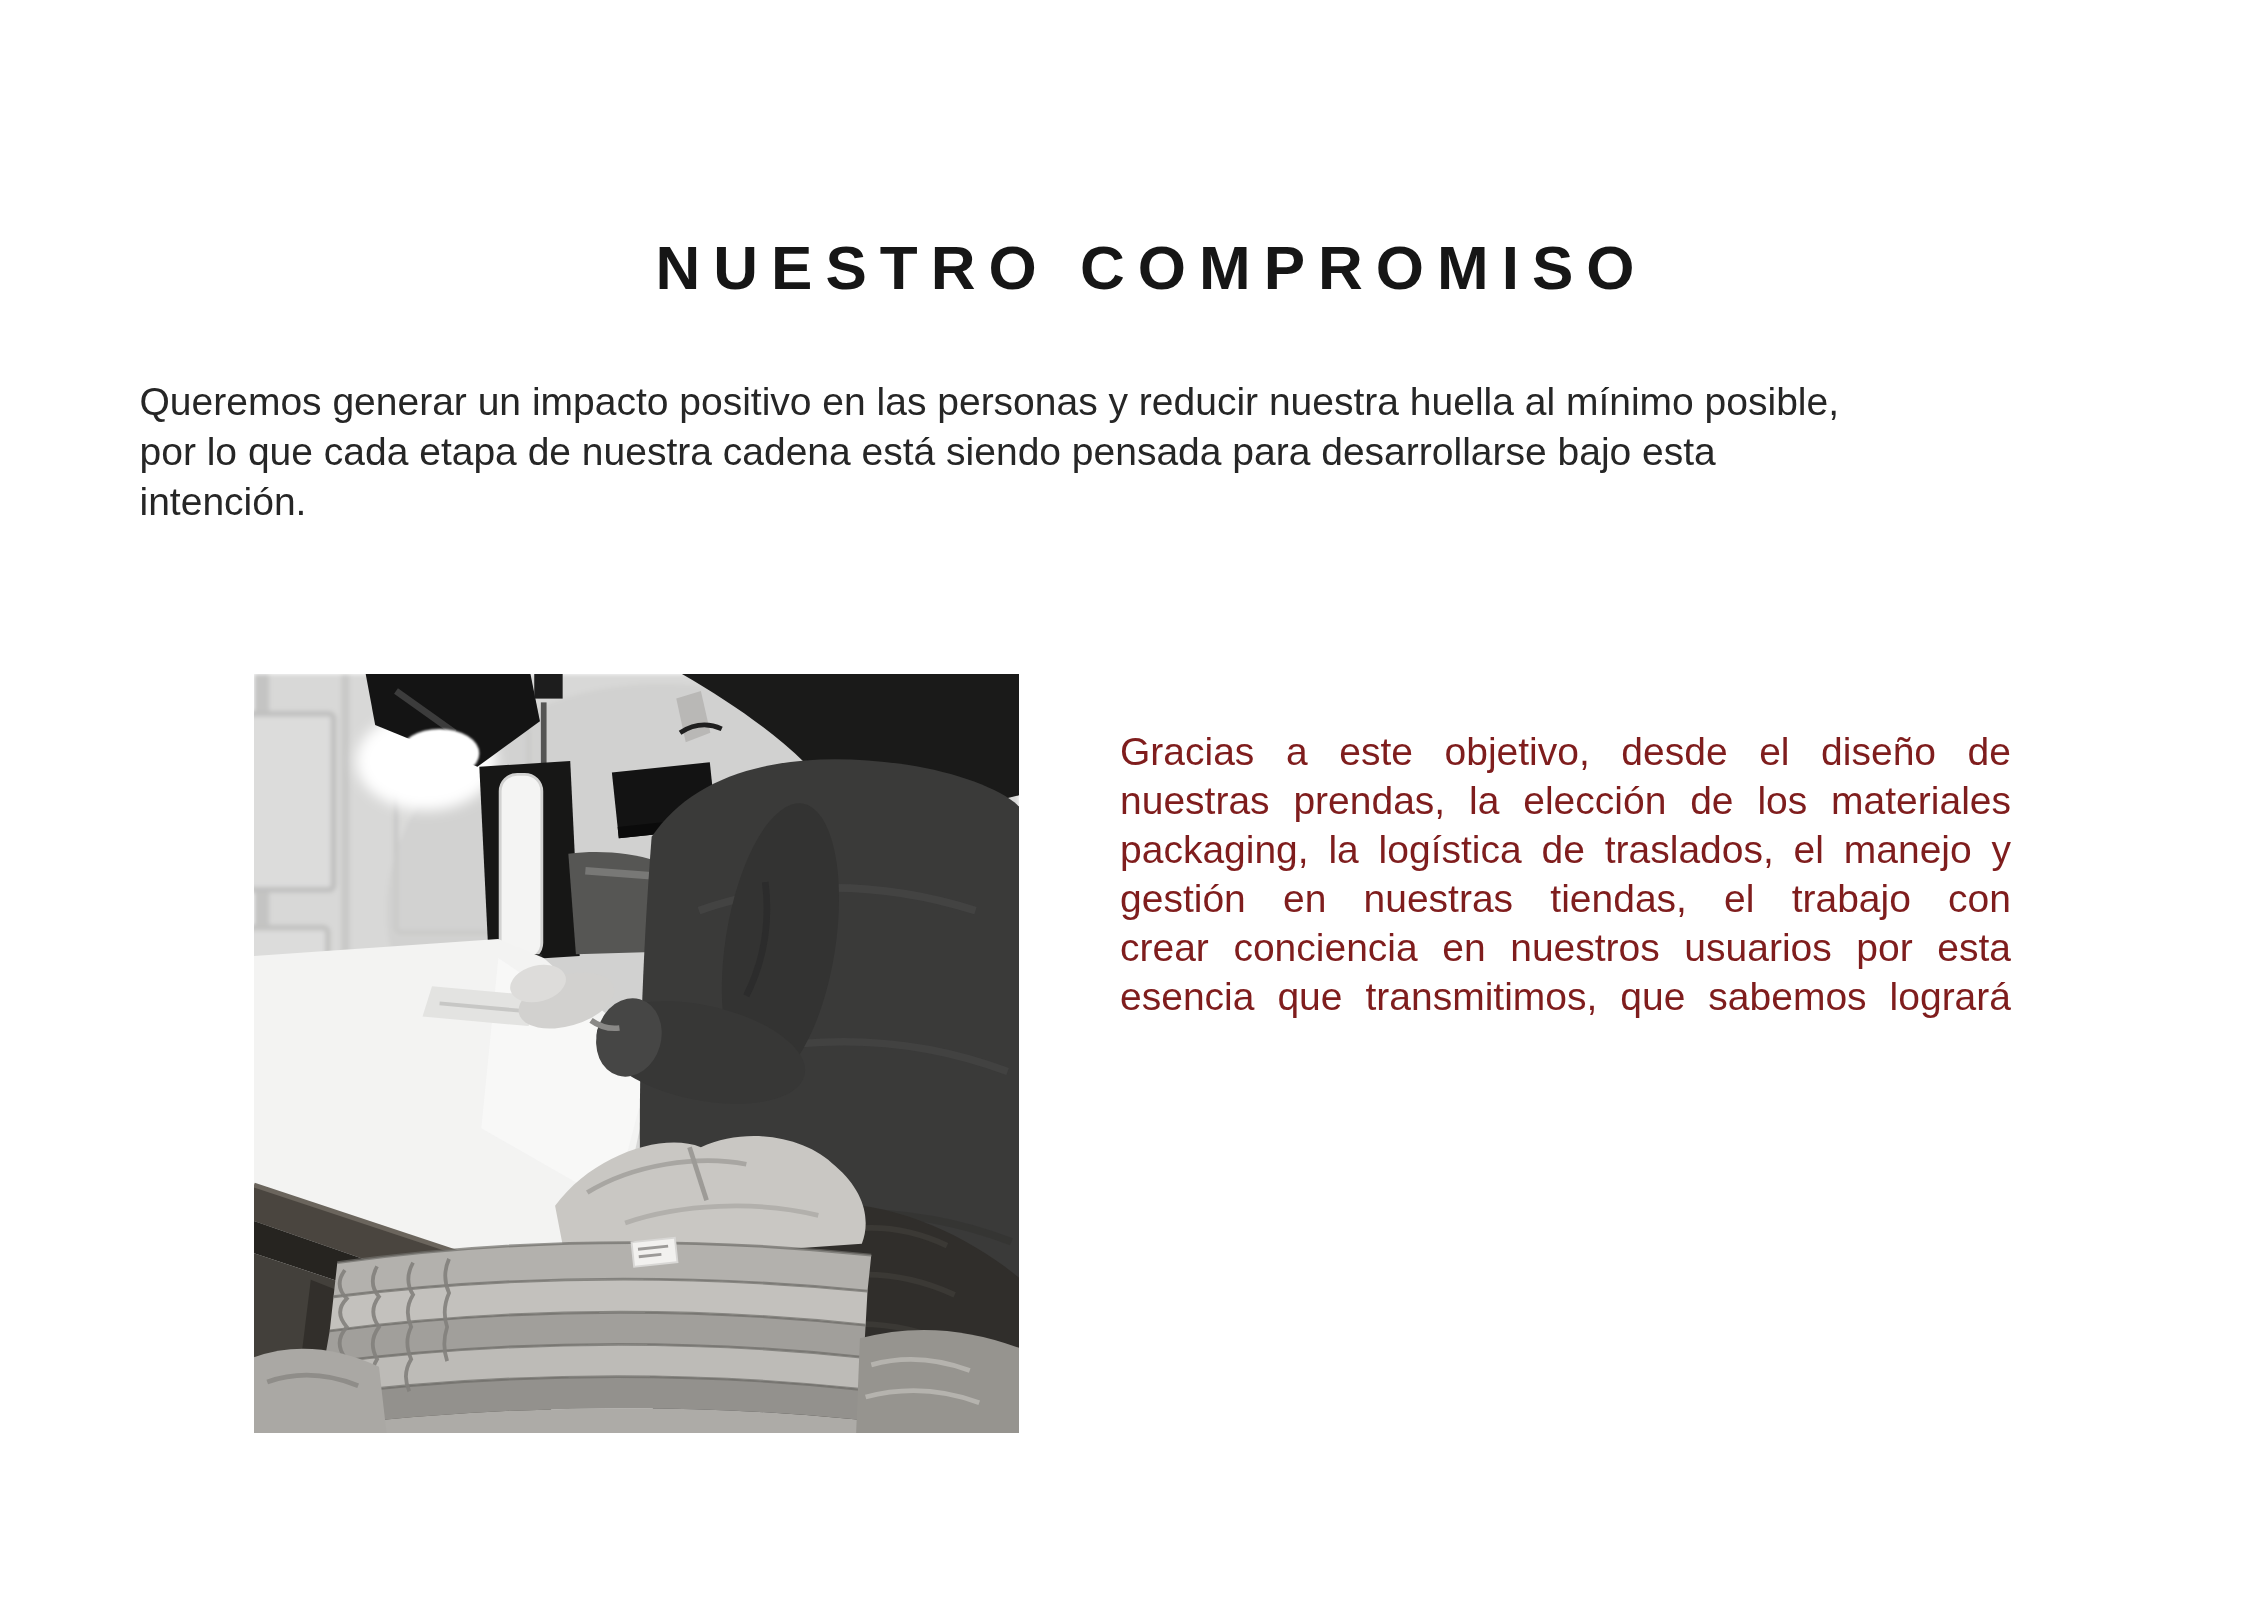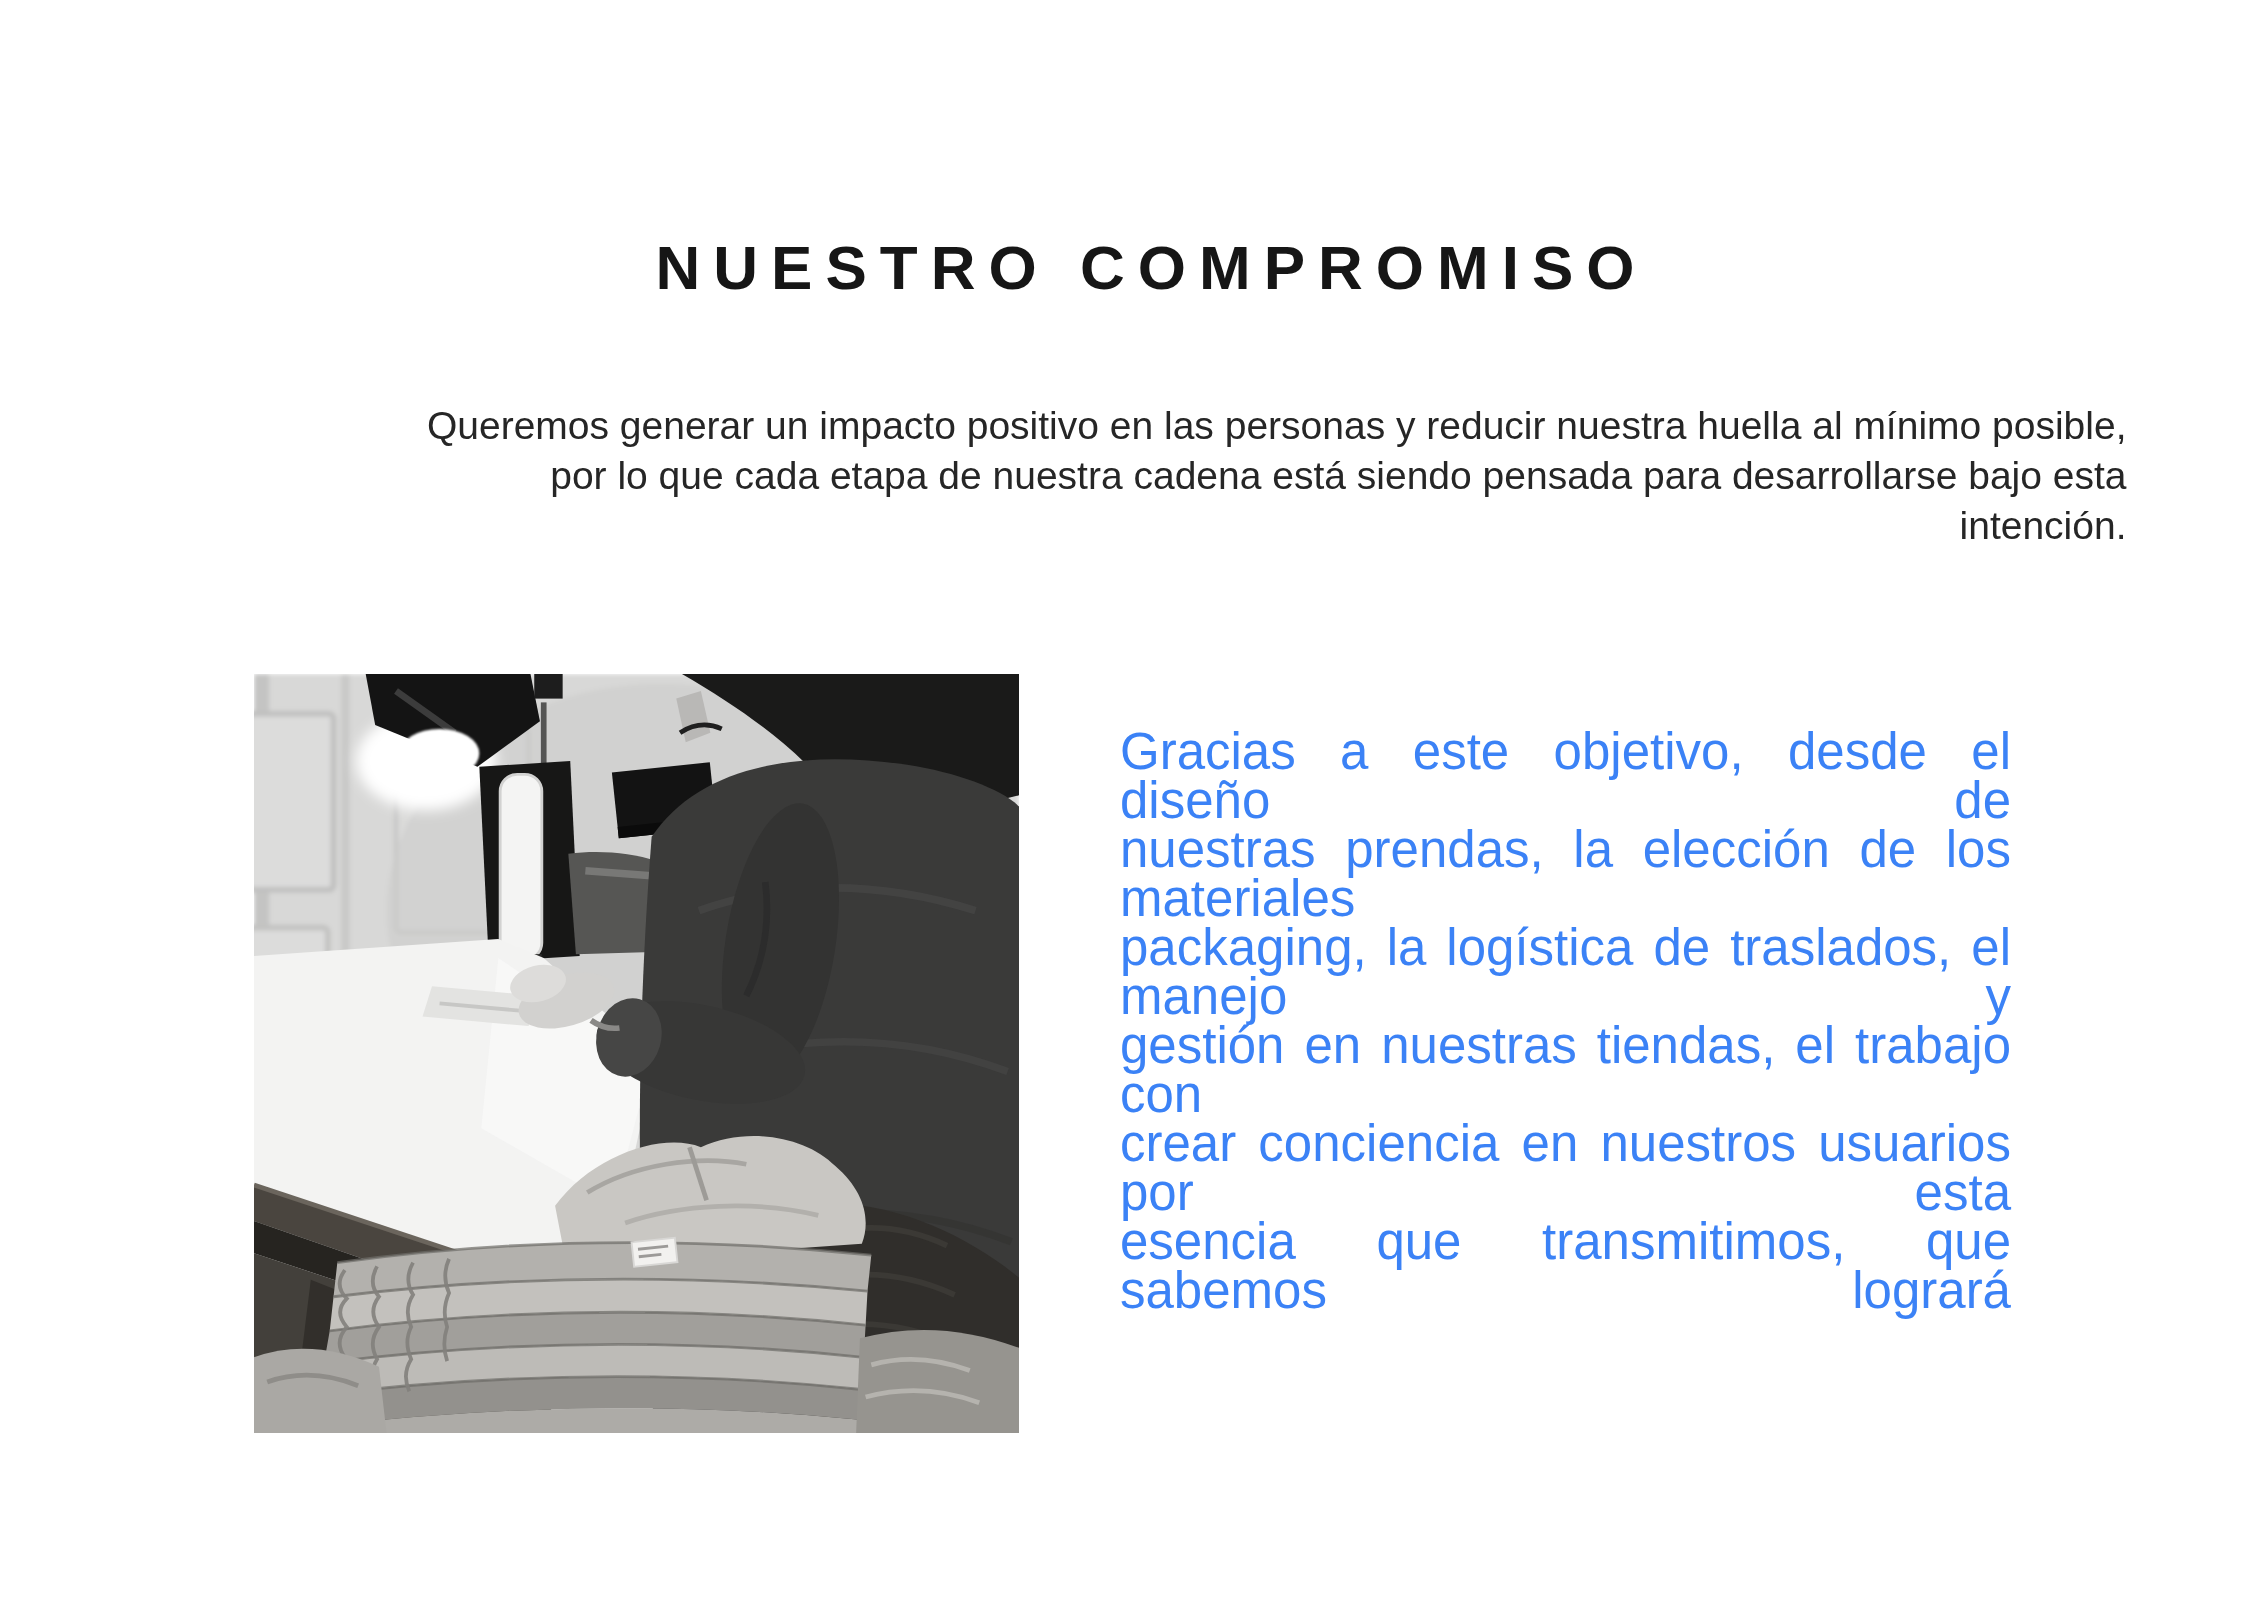--- a/index.html
+++ b/index.html
@@ -18,36 +18,35 @@
     font-size:62px;line-height:1;
     font-weight:700;
     letter-spacing:0.21em;
     text-indent:0.21em;
     color:#161616;
   }
   .intro{
     position:absolute;top:377px;left:50%;
     transform:translateX(-50%);
     width:1987px;
-    text-align:right;
+    text-align:left;
     font-size:39px;line-height:50px;
     color:#262626;
-    margin-top:24px;
   }
   .photo-frame{
     position:absolute;left:254px;top:674px;
     width:765px;height:759px;
     margin:0;padding:0;
   }
   .photo-frame svg{display:block;width:100%;height:100%;}
   .body-text{
     position:absolute;left:1120px;top:727px;
     width:891px;
-    font-size:51px;line-height:49px;
-    color:#3b82f6;
+    font-size:39px;line-height:49px;
+    color:#7f1d1d;
   }
   .jline{
     text-align:justify;
     text-align-last:justify;
   }
   .jline.last{text-align-last:left;}
 </style>
 </head>
 <body>
 

